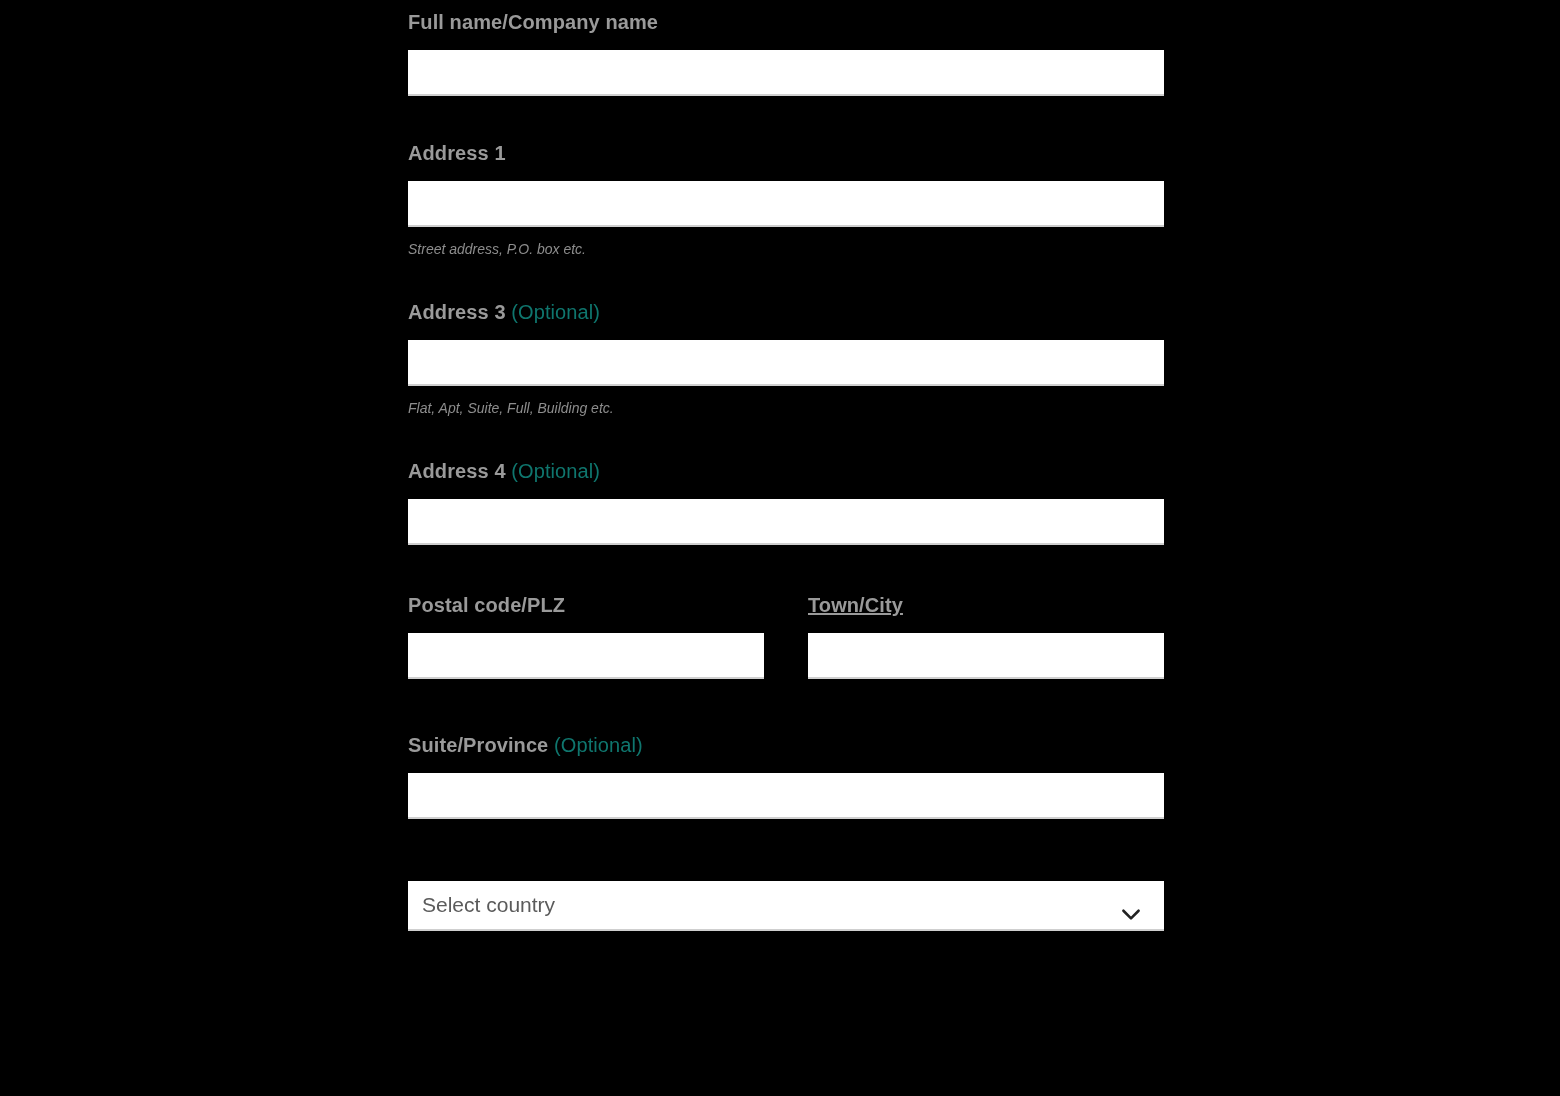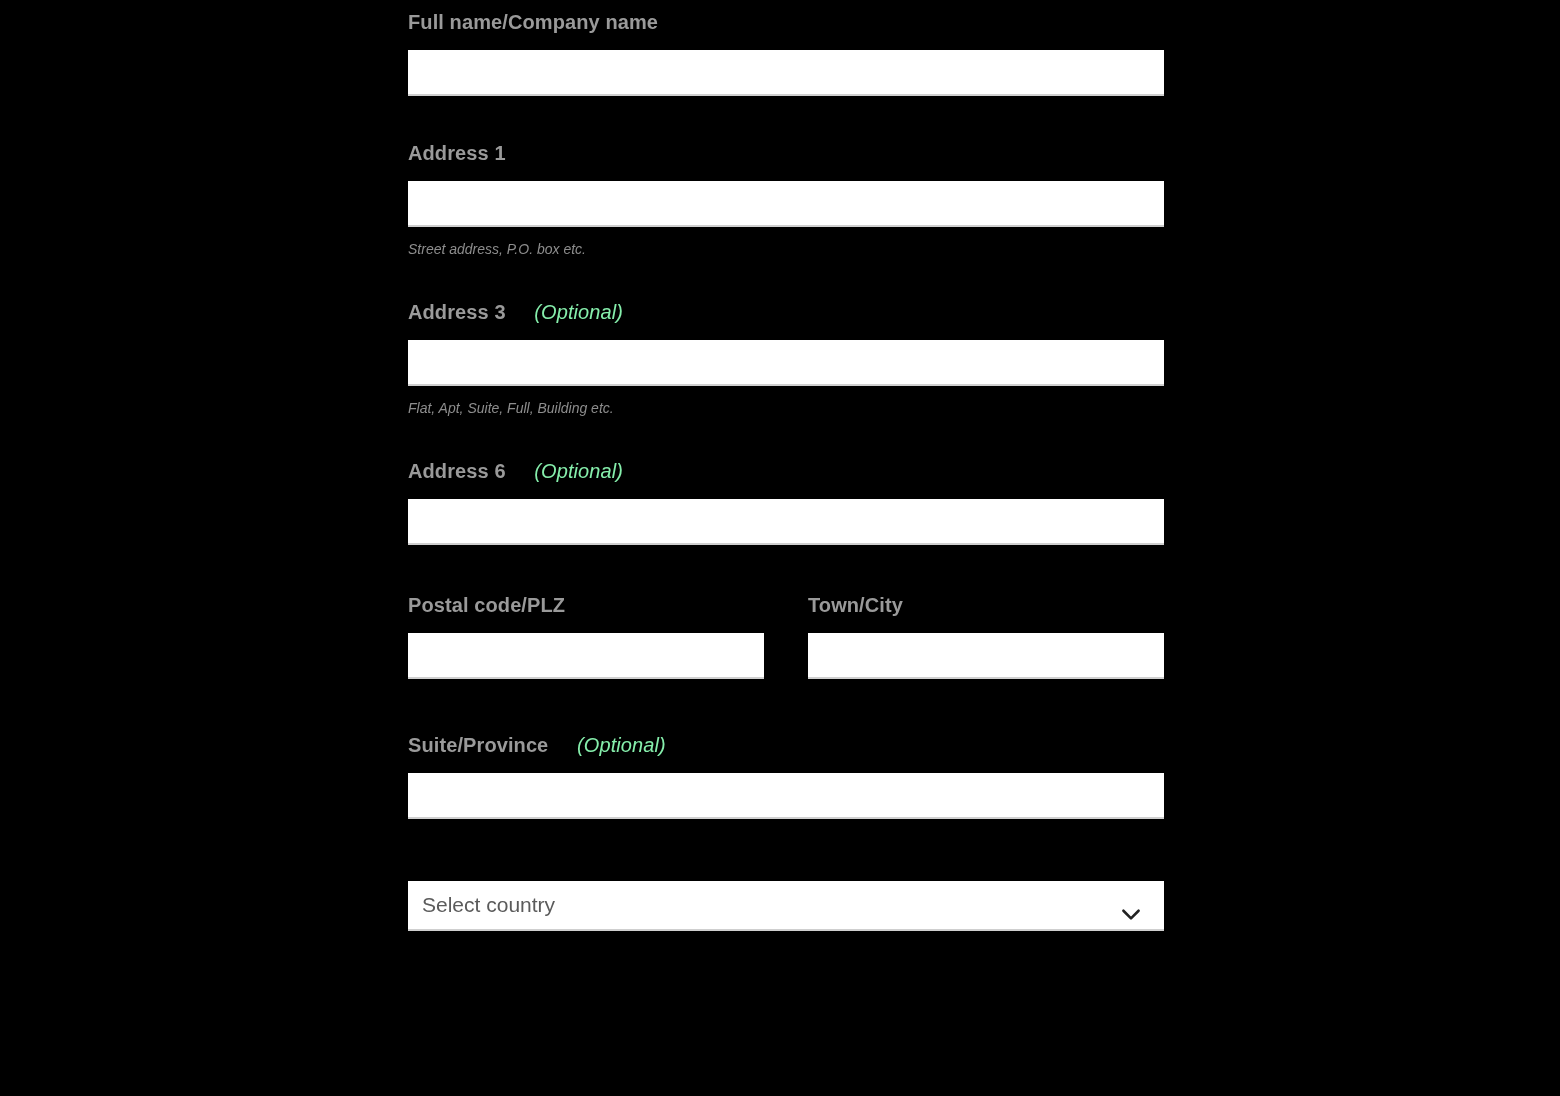--- a/index.html
+++ b/index.html
@@ -22,23 +22,21 @@
   }
   .field-label {
     font-size: 20px;
     font-weight: bold;
     color: #9a9a9a;
     letter-spacing: 0.1px;
     line-height: 1.2;
   }
   .field-label .optional {
     font-weight: normal;
-    font-style: italic;
-    color: #86efac;
-    margin-left: 23px;
+    color: #0f766e;
   }
   .text-input {
     display: block;
     box-sizing: border-box;
     width: 100%;
     height: 46px;
     background: #ffffff;
     border: none;
     border-bottom: 2px solid #cfcfcf;
     outline: none;
@@ -54,21 +52,21 @@
     line-height: 1.2;
   }
   .group {
     margin-bottom: 0;
   }
   .row {
     display: flex;
     gap: 44px;
   }
   .col-left { width: 356px; }
-  .col-right { width: 356px; }
+  .col-right { width: 356px; text-decoration: underline; }
 
   .select-wrap {
     position: relative;
     width: 100%;
     height: 66px;
   }
   .select-box {
     box-sizing: border-box;
     width: 100%;
     height: 50px;
@@ -128,21 +126,21 @@
     <div style="height:16px"></div>
     <input class="text-input" type="text" value="" placeholder="" style="">
     <div style="height:14px"></div>
     <div class="hint">Flat, Apt, Suite, Full, Building etc.</div>
   </div>
 
   <div style="height:42px"></div>
 
   <div class="group">
     <div class="field-label">
-      <span>Address 6</span>
+      <span>Address 4</span>
       <span class="optional">(Optional)</span>
     </div>
     <div style="height:16px"></div>
     <input class="text-input" type="text" value="" placeholder="" style="">
   </div>
 
   <div style="height:48px"></div>
 
   <div class="row">
     <div class="col-left">

